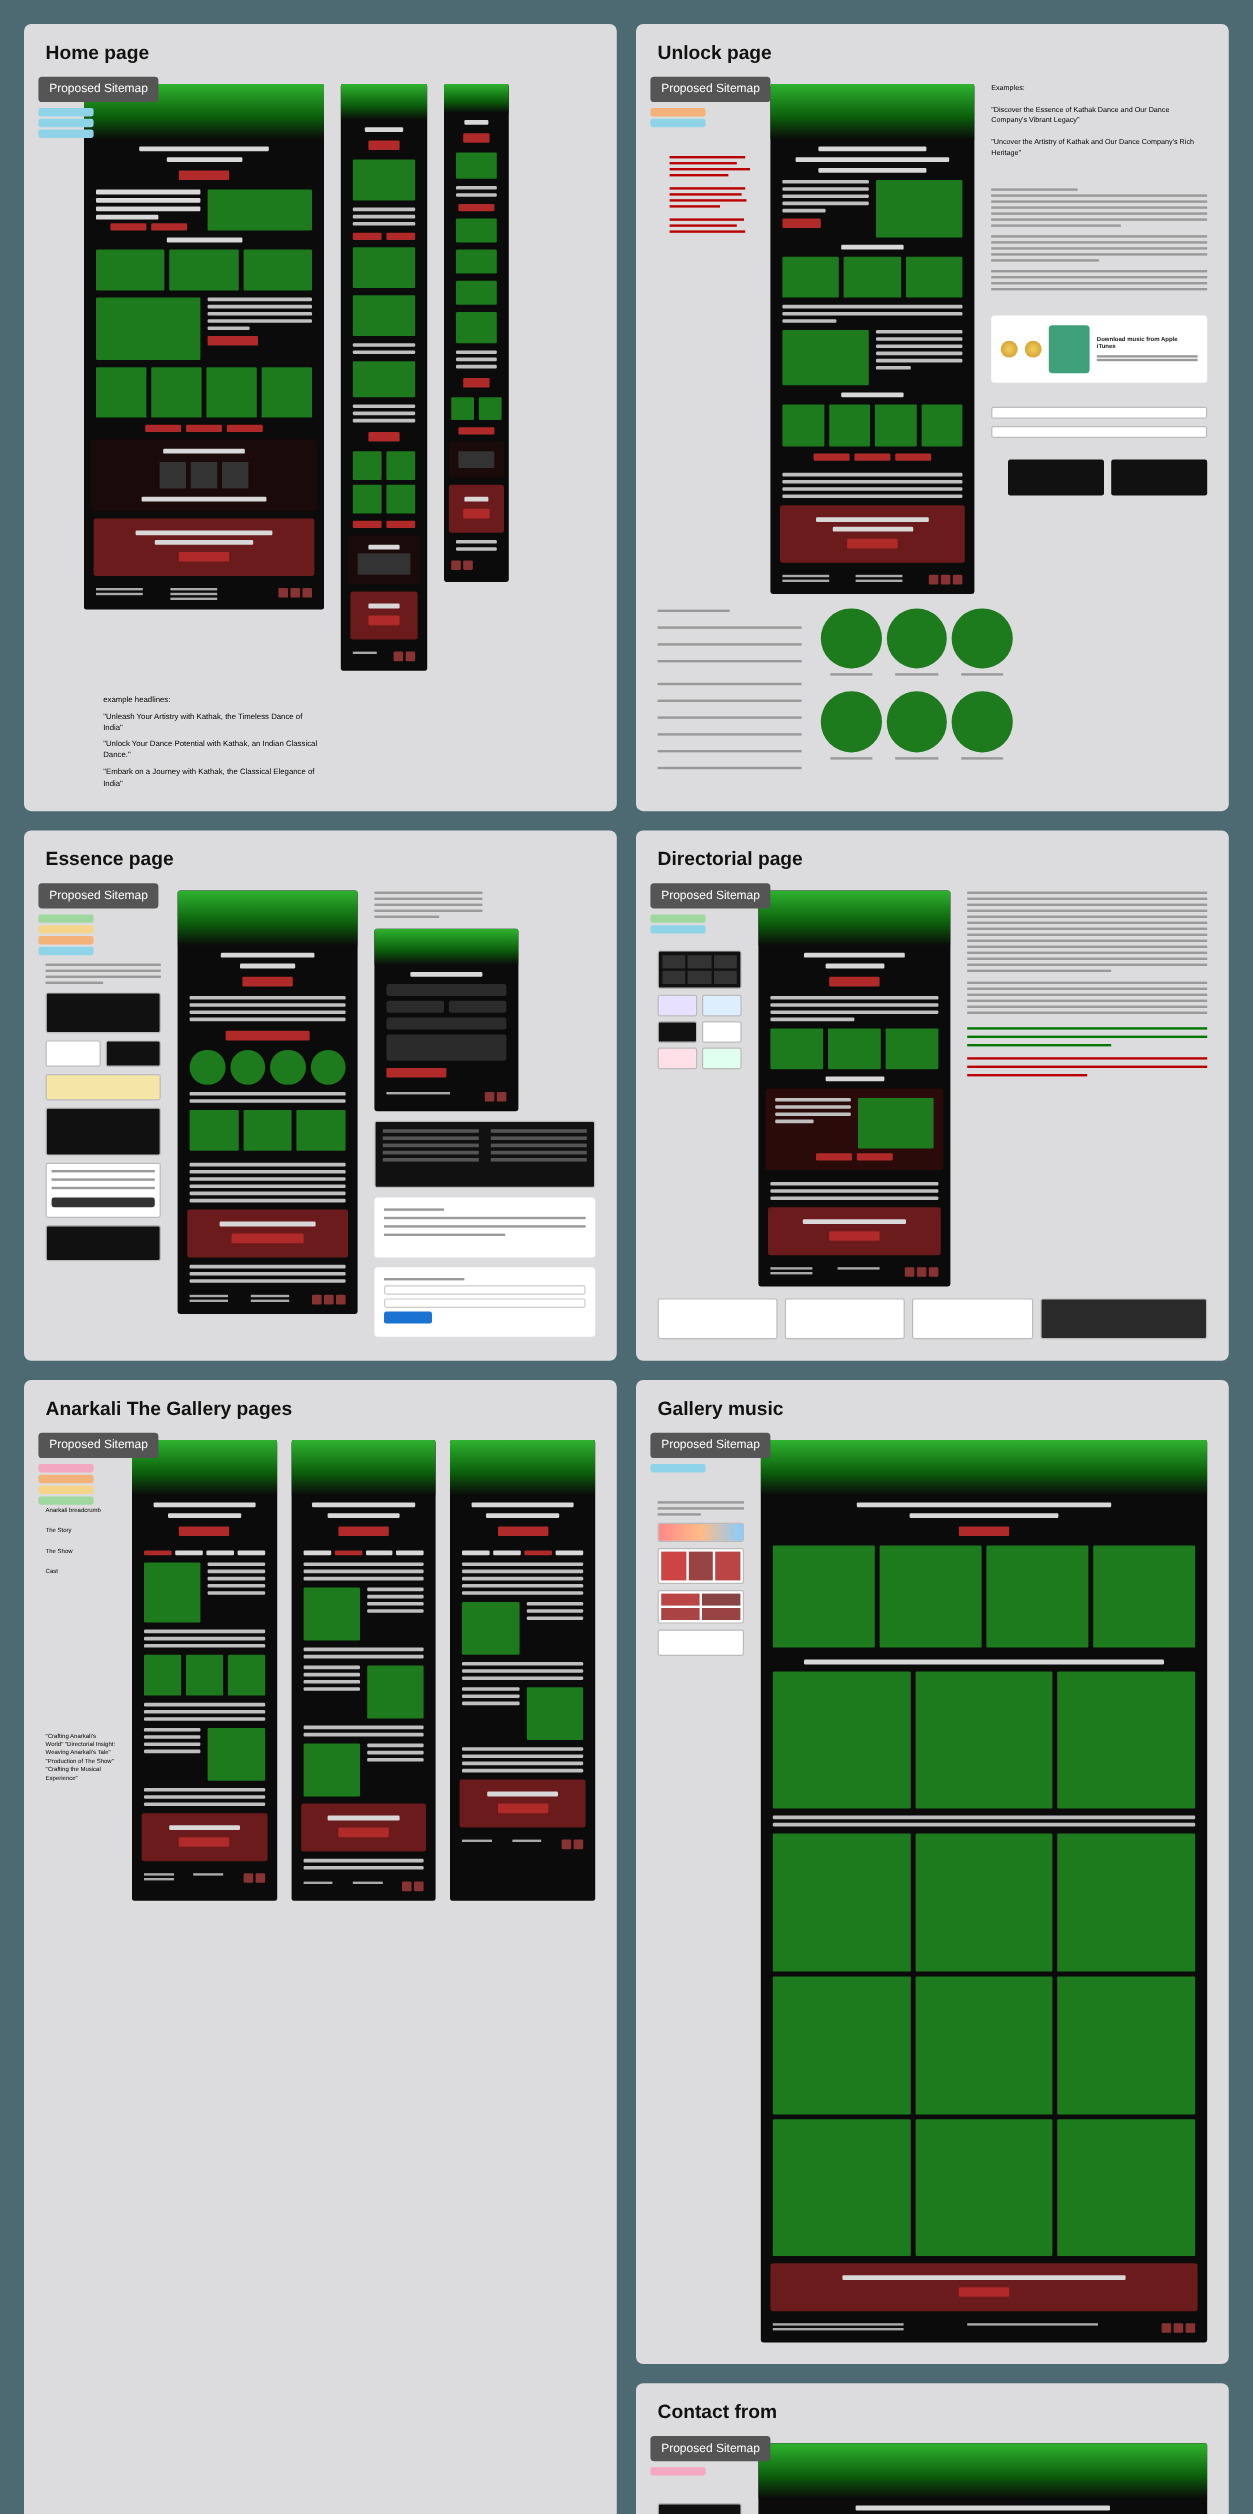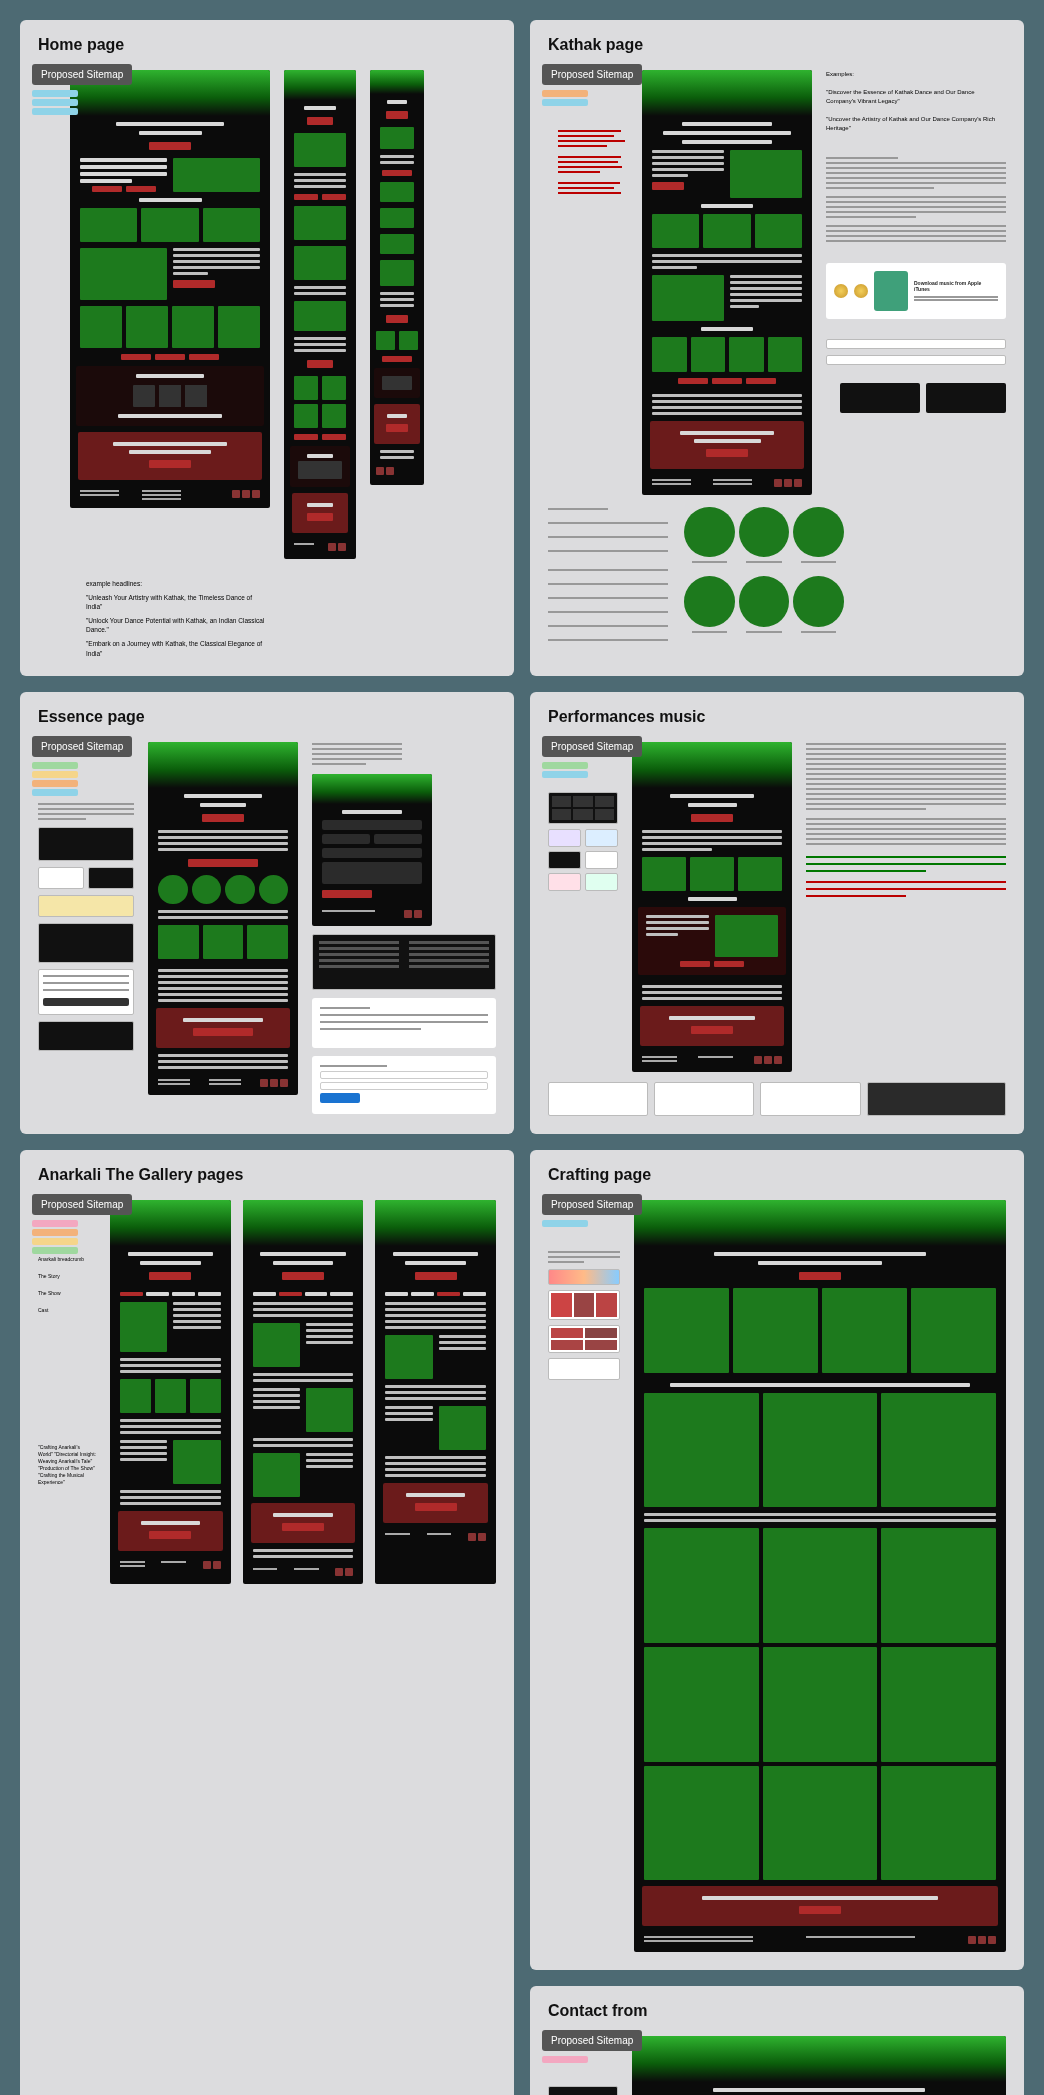--- a/index.html
+++ b/index.html
@@ -390,21 +390,21 @@
 
     <div style="margin:20px 0 0 48px; max-width:180px" class="anno">
       <div>example headlines:</div>
       <div style="margin-top:5px">"Unleash Your Artistry with Kathak, the Timeless Dance of India"</div>
       <div style="margin-top:5px">"Unlock Your Dance Potential with Kathak, an Indian Classical Dance."</div>
       <div style="margin-top:5px">"Embark on a Journey with Kathak, the Classical Elegance of India"</div>
     </div>
   </div>
 
   <div class="card">
-    <h2>Kathak page</h2>
+    <h2>Unlock page</h2>
     <div class="sitemap-badge">Proposed Sitemap</div>
     <div class="sitemap-chips">
       <div class="chip orange"></div>
       <div class="chip blue"></div>
     </div>
 
     <div class="layout">
       <div class="col annoblock anno red" style="margin-left:10px; margin-top:60px;width:70px">
         <div class="stack">
           <div style="height:2px;background:#b00;width:90%"></div>
@@ -762,21 +762,21 @@
               <div style="height:8px;border:1px solid #ccc;border-radius:2px"></div>
               <div style="height:8px;border:1px solid #ccc;border-radius:2px"></div>
               <div class="bluebtn"></div>
             </div>
         </div>
       </div>
     </div>
   </div>
 
   <div class="card">
-    <h2>Performances music</h2>
+    <h2>Directorial page</h2>
     <div class="sitemap-badge">Proposed Sitemap</div>
     <div class="sitemap-chips">
         <div class="chip green"></div>
         <div class="chip blue"></div>
       </div>
 
     <div class="layout">
       <div class="col" style="width:70px;margin-top:50px;gap:5px">
         <div class="thumb dark" style="height:32px;display:grid;grid-template-columns:repeat(3,1fr);gap:2px;padding:3px">
             <div style="background:#333"></div>
@@ -1145,21 +1145,21 @@
               </div>
             </div>
         </div>
       </div>
     </div>
   </div>
 
   <div class="col" style="gap:16px">
 
     <div class="card">
-      <h2>Crafting page</h2>
+      <h2>Gallery music</h2>
       <div class="sitemap-badge">Proposed Sitemap</div>
       <div class="sitemap-chips">
           <div class="chip blue"></div>
         </div>
 
       <div class="layout">
         <div class="col" style="width:72px;margin-top:50px;gap:5px">
           <div class="anno stack" style="gap:1px">
               <div class="tinyline"></div>
               <div class="tinyline"></div>

